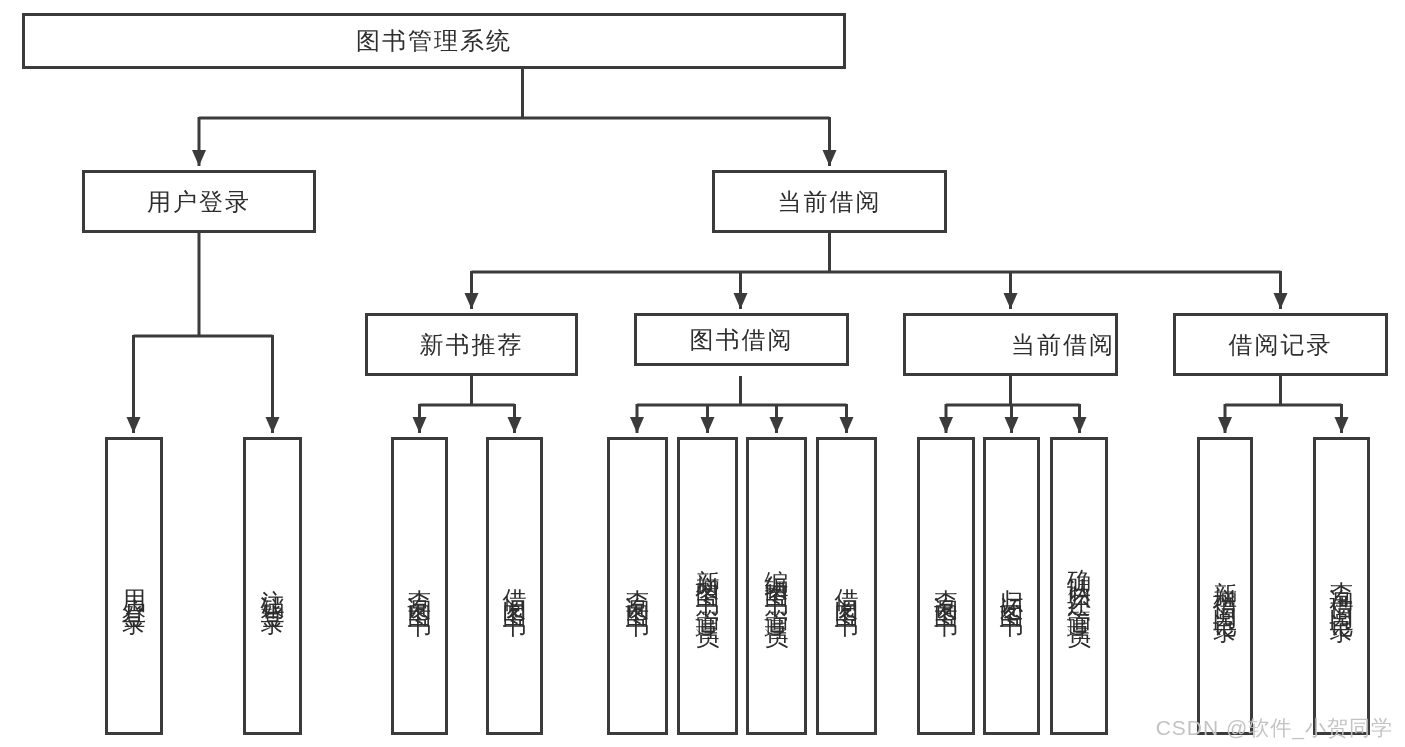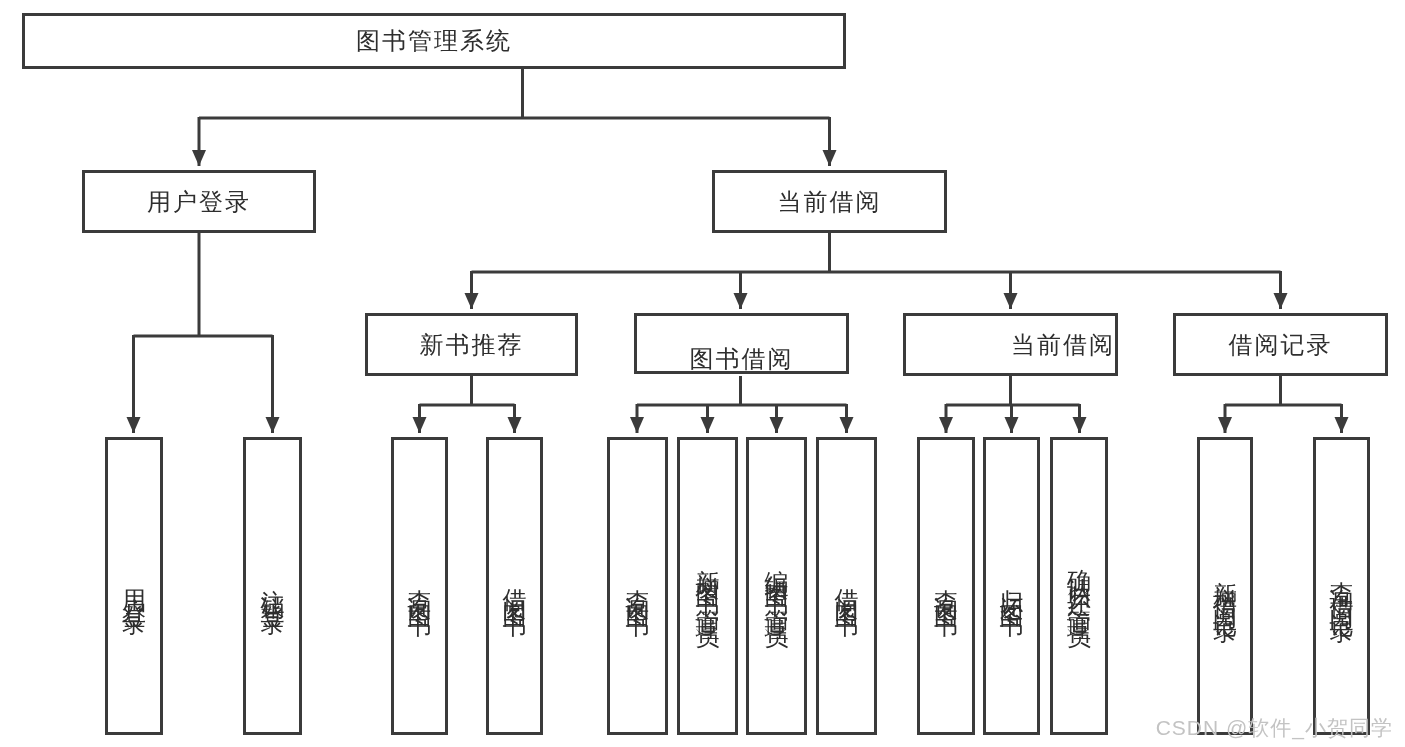--- a/index.html
+++ b/index.html
@@ -44,21 +44,21 @@
     text-orientation: mixed;
     font-size: 24px;
     letter-spacing: 8px;
     line-height: 1;
   }
   
   #b-root           { left: 22px;   top: 13px;  width: 824px; height: 56px; }
   #b-user-login     { left: 82px;   top: 170px; width: 234px;  height: 63px; }
   #b-book-mgmt      { left: 712px;  top: 170px; width: 235px;  height: 63px; }
   #b-new-book       { left: 365px;  top: 313px; width: 213px;  height: 63px; }
-  #b-book-borrow    { left: 634px;  top: 313px; width: 215px;  height: 61px; align-items: flex-end; }
+  #b-book-borrow    { left: 634px;  top: 313px; width: 215px;  height: 53px; }
   #b-current-borrow { left: 903px;  top: 313px; width: 215px;  height: 63px; justify-content: flex-end; }
   #b-borrow-records { left: 1173px; top: 313px; width: 215px;  height: 63px; }
   
   #l-user-login     { left: 105px;  width: 58px; }
   #l-logout         { left: 243px;  width: 59px; }
   #l-query1         { left: 391px;  width: 57px; }
   #l-borrow1        { left: 486px;  width: 57px; }
   #l-query2         { left: 607px;  width: 61px; }
   #l-add-book       { left: 677px;  width: 61px; }
   #l-edit-book      { left: 746px;  width: 61px; }

